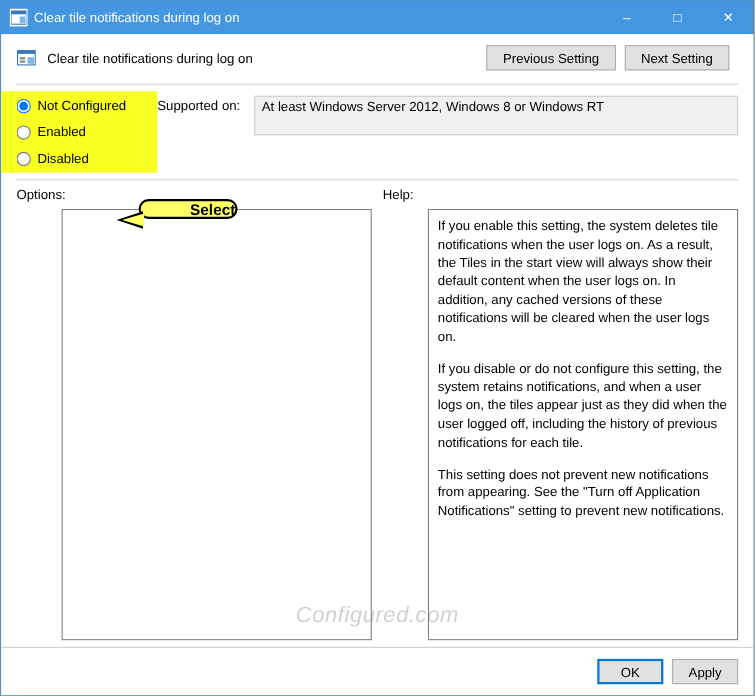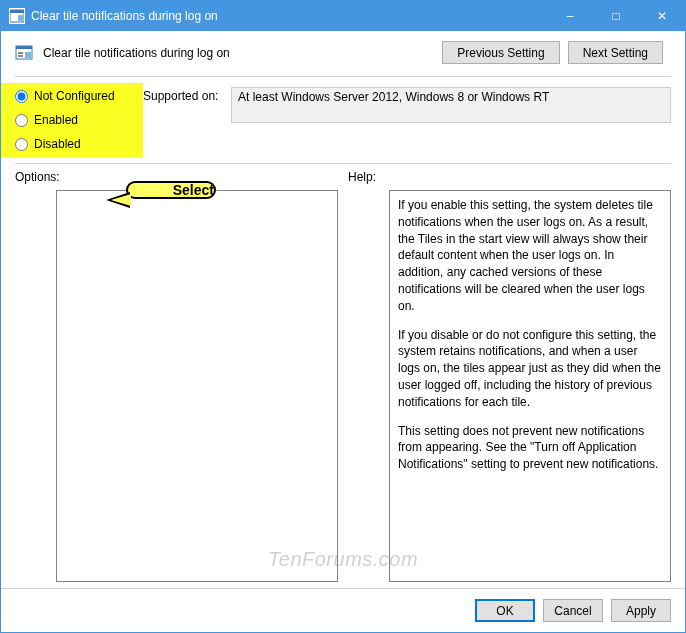--- a/index.html
+++ b/index.html
@@ -310,24 +310,23 @@
         <div class="boxarea help-box">
           <p>If you enable this setting, the system deletes tile notifications when the user logs on. As a result, the Tiles in the start view will always show their default content when the user logs on. In addition, any cached versions of these notifications will be cleared when the user logs on.</p>
           <p>If you disable or do not configure this setting, the system retains notifications, and when a user logs on, the tiles appear just as they did when the user logged off, including the history of previous notifications for each tile.</p>
           <p>This setting does not prevent new notifications from appearing. See the "Turn off Application Notifications" setting to prevent new notifications.</p>
         </div>
       </div>
     </div>
 
     <div class="footer">
       <button class="btn primary">OK</button>
-      <button class="btn">Cancel</button>
       <button class="btn">Apply</button>
     </div>
 
     <div class="callout">
       <span>Select</span>
     </div>
 
   </div>
 </div>
 
-<div class="watermark">TenForums.com</div>
+<div class="watermark">Configured.com</div>
 
 </body></html>

